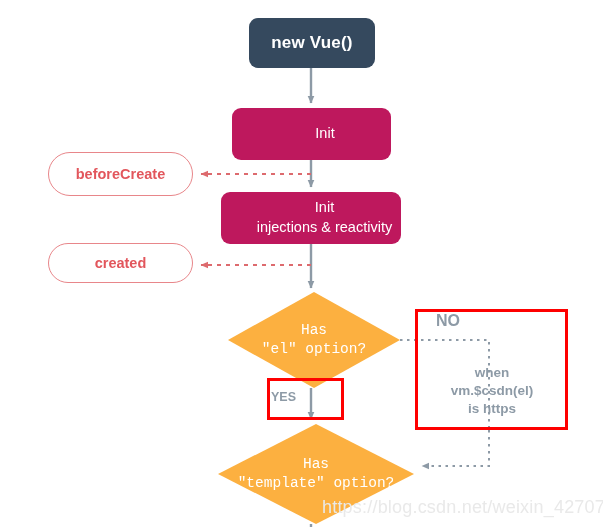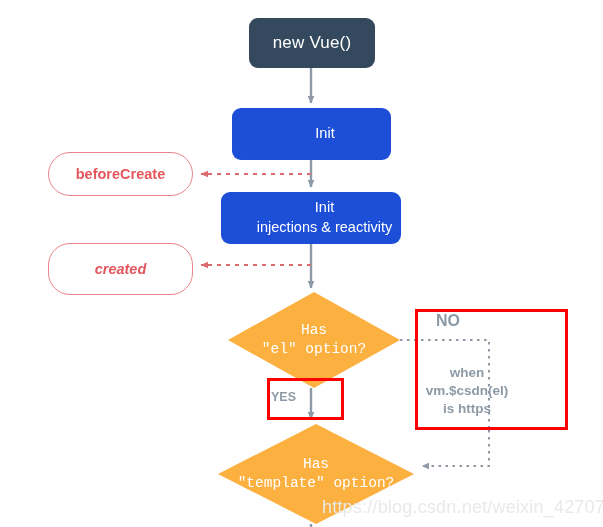--- a/index.html
+++ b/index.html
@@ -37,27 +37,27 @@
   
   .node-root {
     left: 249px;
     top: 18px;
     width: 126px;
     height: 50px;
     background: #35495e;
     border-radius: 9px;
     color: #ffffff;
     font-size: 17px;
-    font-weight: normal;
+    font-weight: bold;
     letter-spacing: 0.2px;
   }
 
   
   .node-green {
-    background: #1d4ed8;
+    background: #be185d;
     border-radius: 9px;
     color: #ffffff;
     font-size: 14.5px;
     line-height: 1.35;
     font-weight: normal;
     padding-left: 27px;
   }
   .node-init-events {
     left: 232px;
     top: 108px;
@@ -83,22 +83,21 @@
   .node-before-create {
     left: 48px;
     top: 152px;
     width: 145px;
     height: 44px;
   }
   .node-created {
     left: 48px;
     top: 243px;
     width: 145px;
-    height: 52px;
-    font-style: italic;
+    height: 40px;
   }
 
   
   .diamond-wrap {
     position: absolute;
     font-family: Liberation Mono, monospace;
   }
   .diamond-shape {
     position: absolute;
     left: 0;
@@ -164,21 +163,21 @@
   .label-no {
     left: 436px;
     top: 312px;
   }
   .label-yes {
     left: 271px;
     top: 390px;
     font-size: 12.5px;
   }
   .label-mount {
-    left: 400px;
+    left: 425px;
     top: 364px;
     width: 134px;
     text-align: center;
     line-height: 1.35;
     font-size: 13.5px;
     color: #8d9aa6;
   }
 
   
   .watermark {

